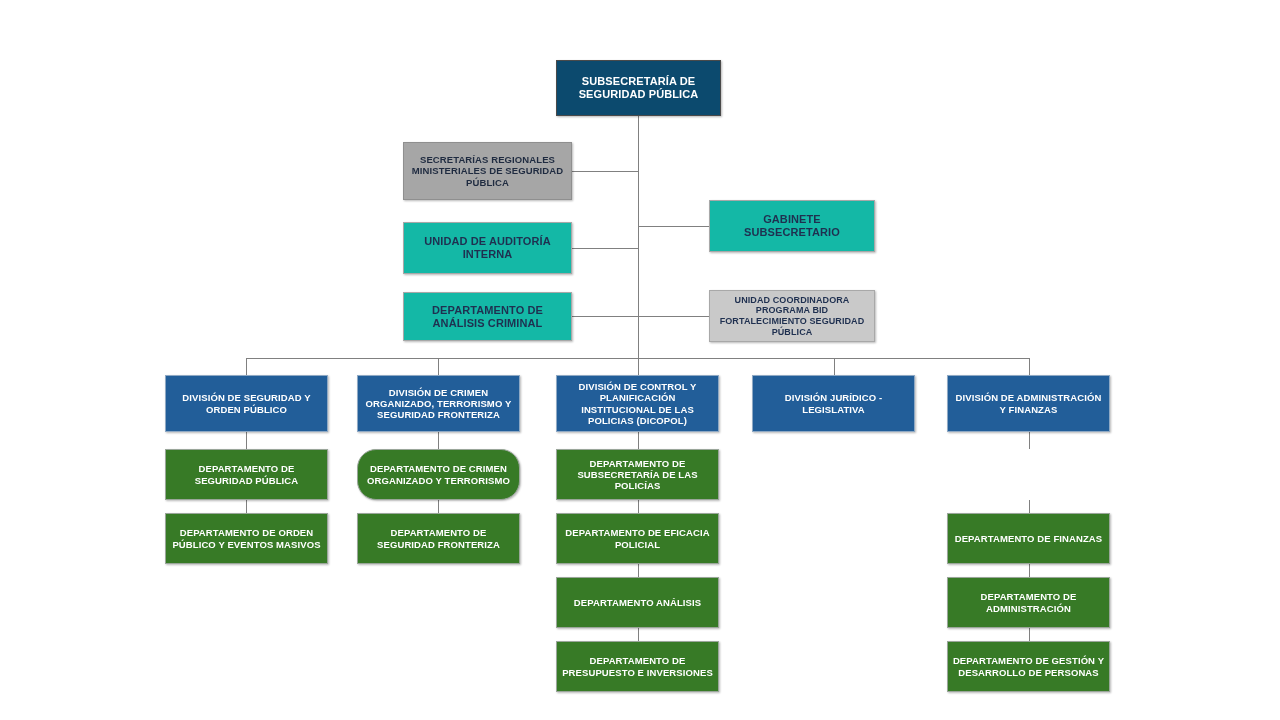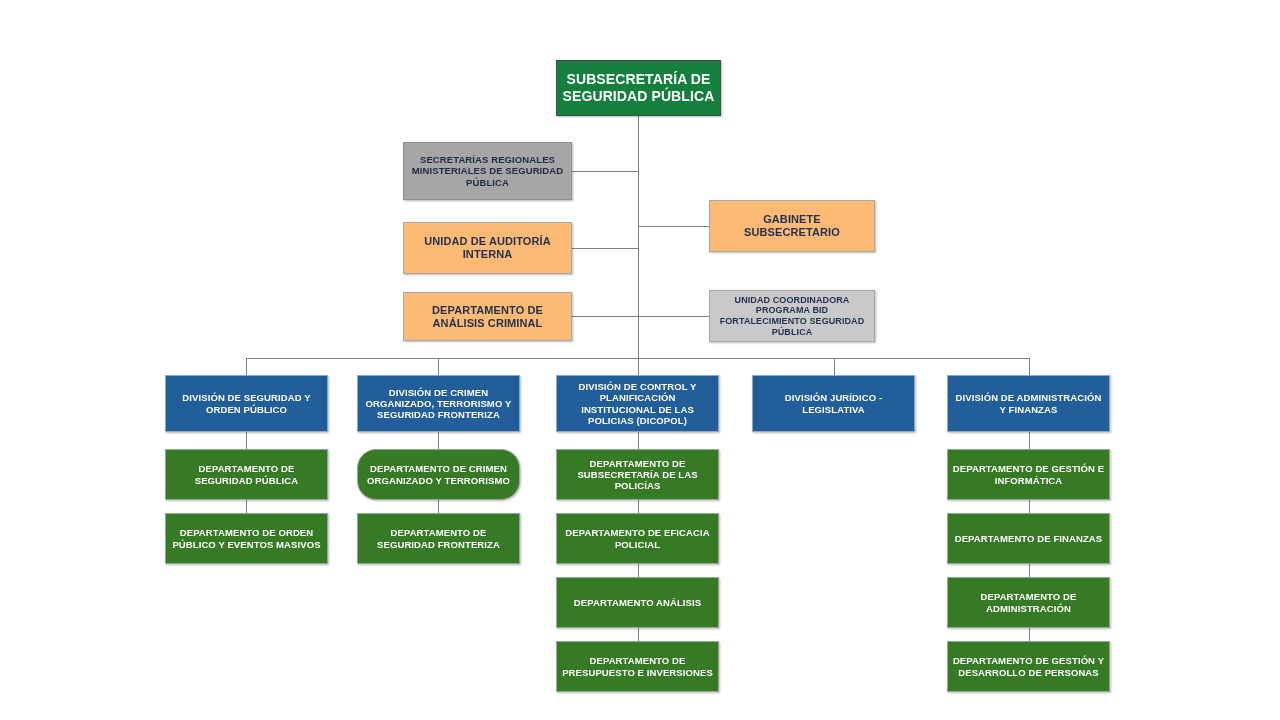--- a/index.html
+++ b/index.html
@@ -31,33 +31,33 @@
     border: 1px solid #9a9a9a;
     box-shadow: 1px 1px 2px rgba(0,0,0,0.28);
     padding: 2px 4px;
     z-index: 3;
   }
   .node span {
     display: block;
     width: 100%;
   }
   .node.root {
-    background: #15803d;
+    background: #0c4a6e;
     color: #ffffff;
     border-color: #4a4a4a;
-    font-size: 14px;
+    font-size: 11px;
   }
   .node.gray-dark {
     background: #a6a6a6;
     color: #1f2b40;
     border-color: #8f8f8f;
     font-size: 9.5px;
   }
   .node.gray-light {
-    background: #fdba74;
+    background: #14b8a6;
     color: #1f3050;
     border-color: #a8a8a8;
     font-size: 11px;
   }
   .node.gray-small {
     background: #c9c9c9;
     color: #1f3050;
     border-color: #a8a8a8;
     font-size: 9px;
   }
@@ -182,23 +182,20 @@
     <span>DEPARTAMENTO DE PRESUPUESTO E INVERSIONES</span>
   </div>
 
   <div class="node blue" style="left:752px; top:375px; width:163px; height:57px;">
     <span>DIVISIÓN JURÍDICO - LEGISLATIVA</span>
   </div>
 
   <div class="node blue" style="left:947px; top:375px; width:163px; height:57px;">
     <span>DIVISIÓN DE ADMINISTRACIÓN Y FINANZAS</span>
   </div>
-  <div class="node green" style="left:947px; top:449px; width:163px; height:51px;">
-    <span>DEPARTAMENTO DE GESTIÓN E INFORMÁTICA</span>
-  </div>
   <div class="node green" style="left:947px; top:513px; width:163px; height:51px;">
     <span>DEPARTAMENTO DE FINANZAS</span>
   </div>
   <div class="node green" style="left:947px; top:577px; width:163px; height:51px;">
     <span>DEPARTAMENTO DE ADMINISTRACIÓN</span>
   </div>
   <div class="node green" style="left:947px; top:641px; width:163px; height:51px;">
     <span>DEPARTAMENTO DE GESTIÓN Y DESARROLLO DE PERSONAS</span>
   </div>
 

